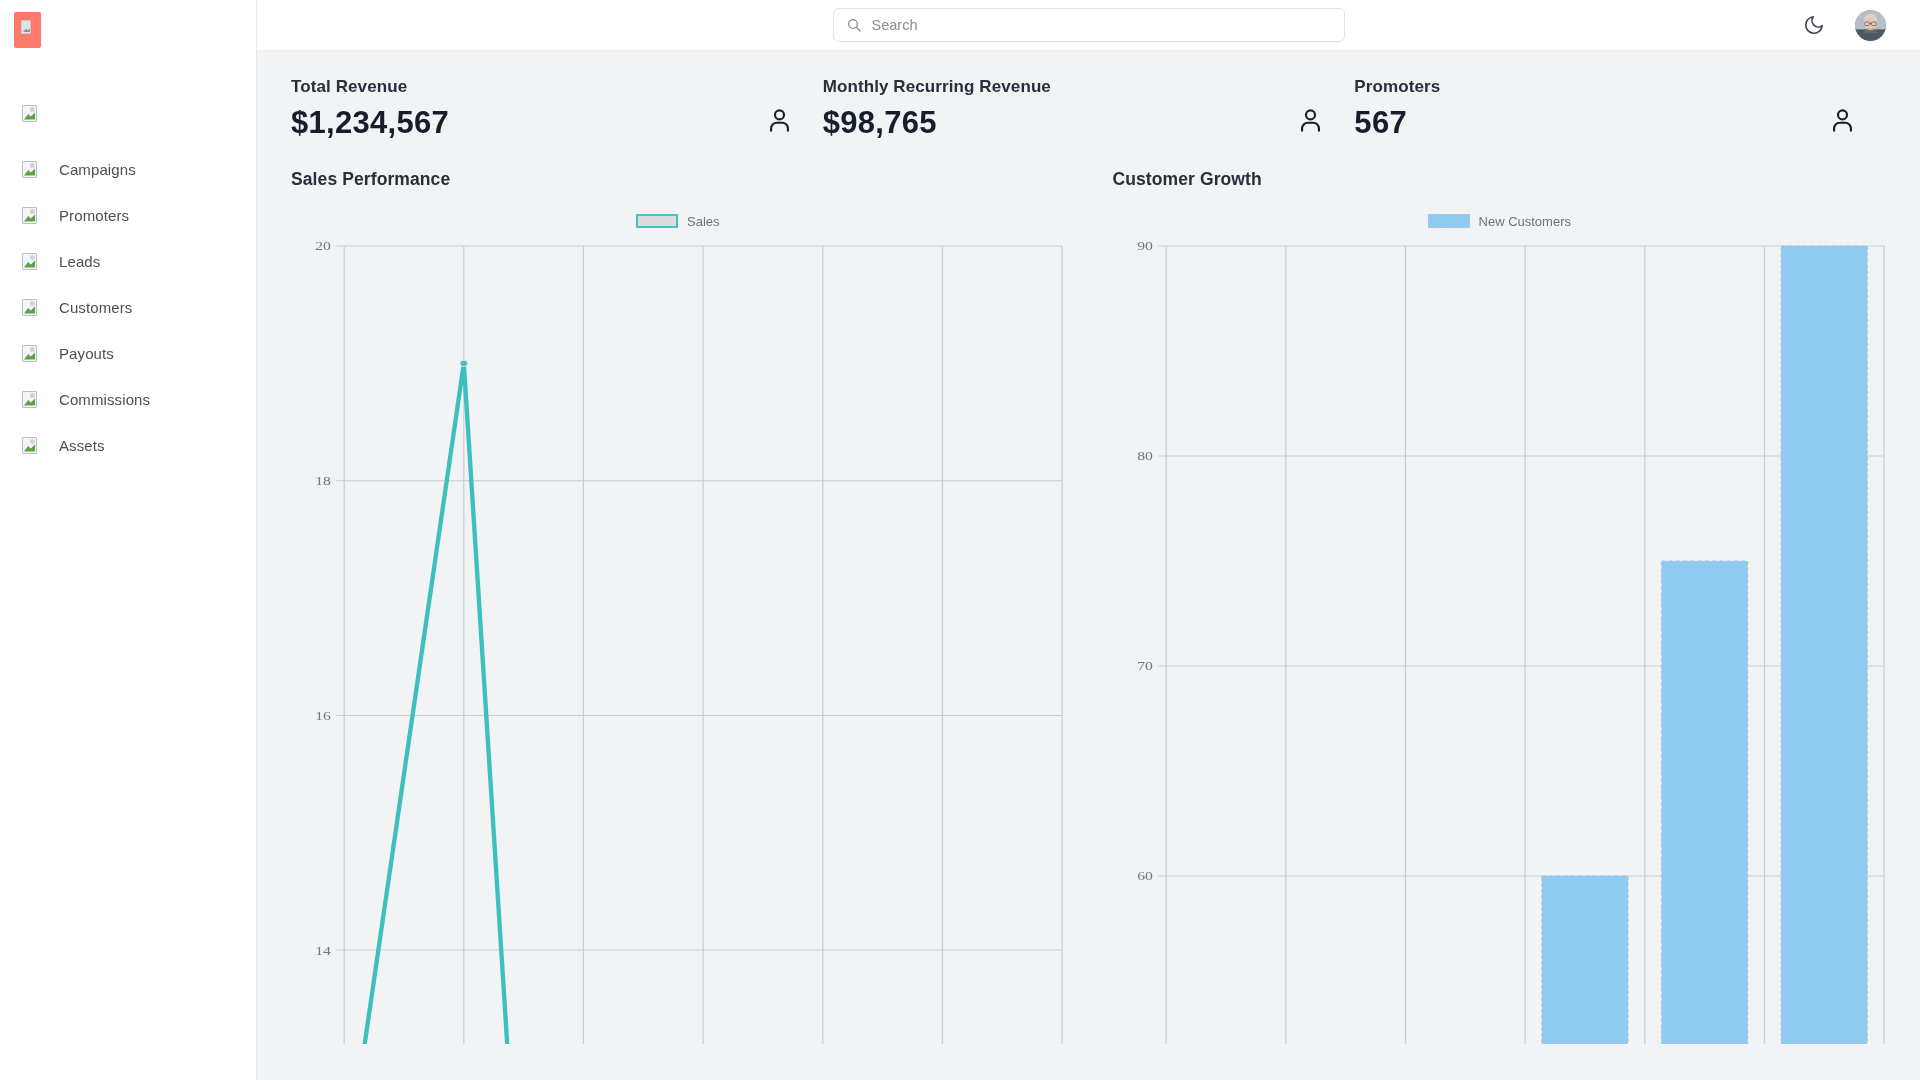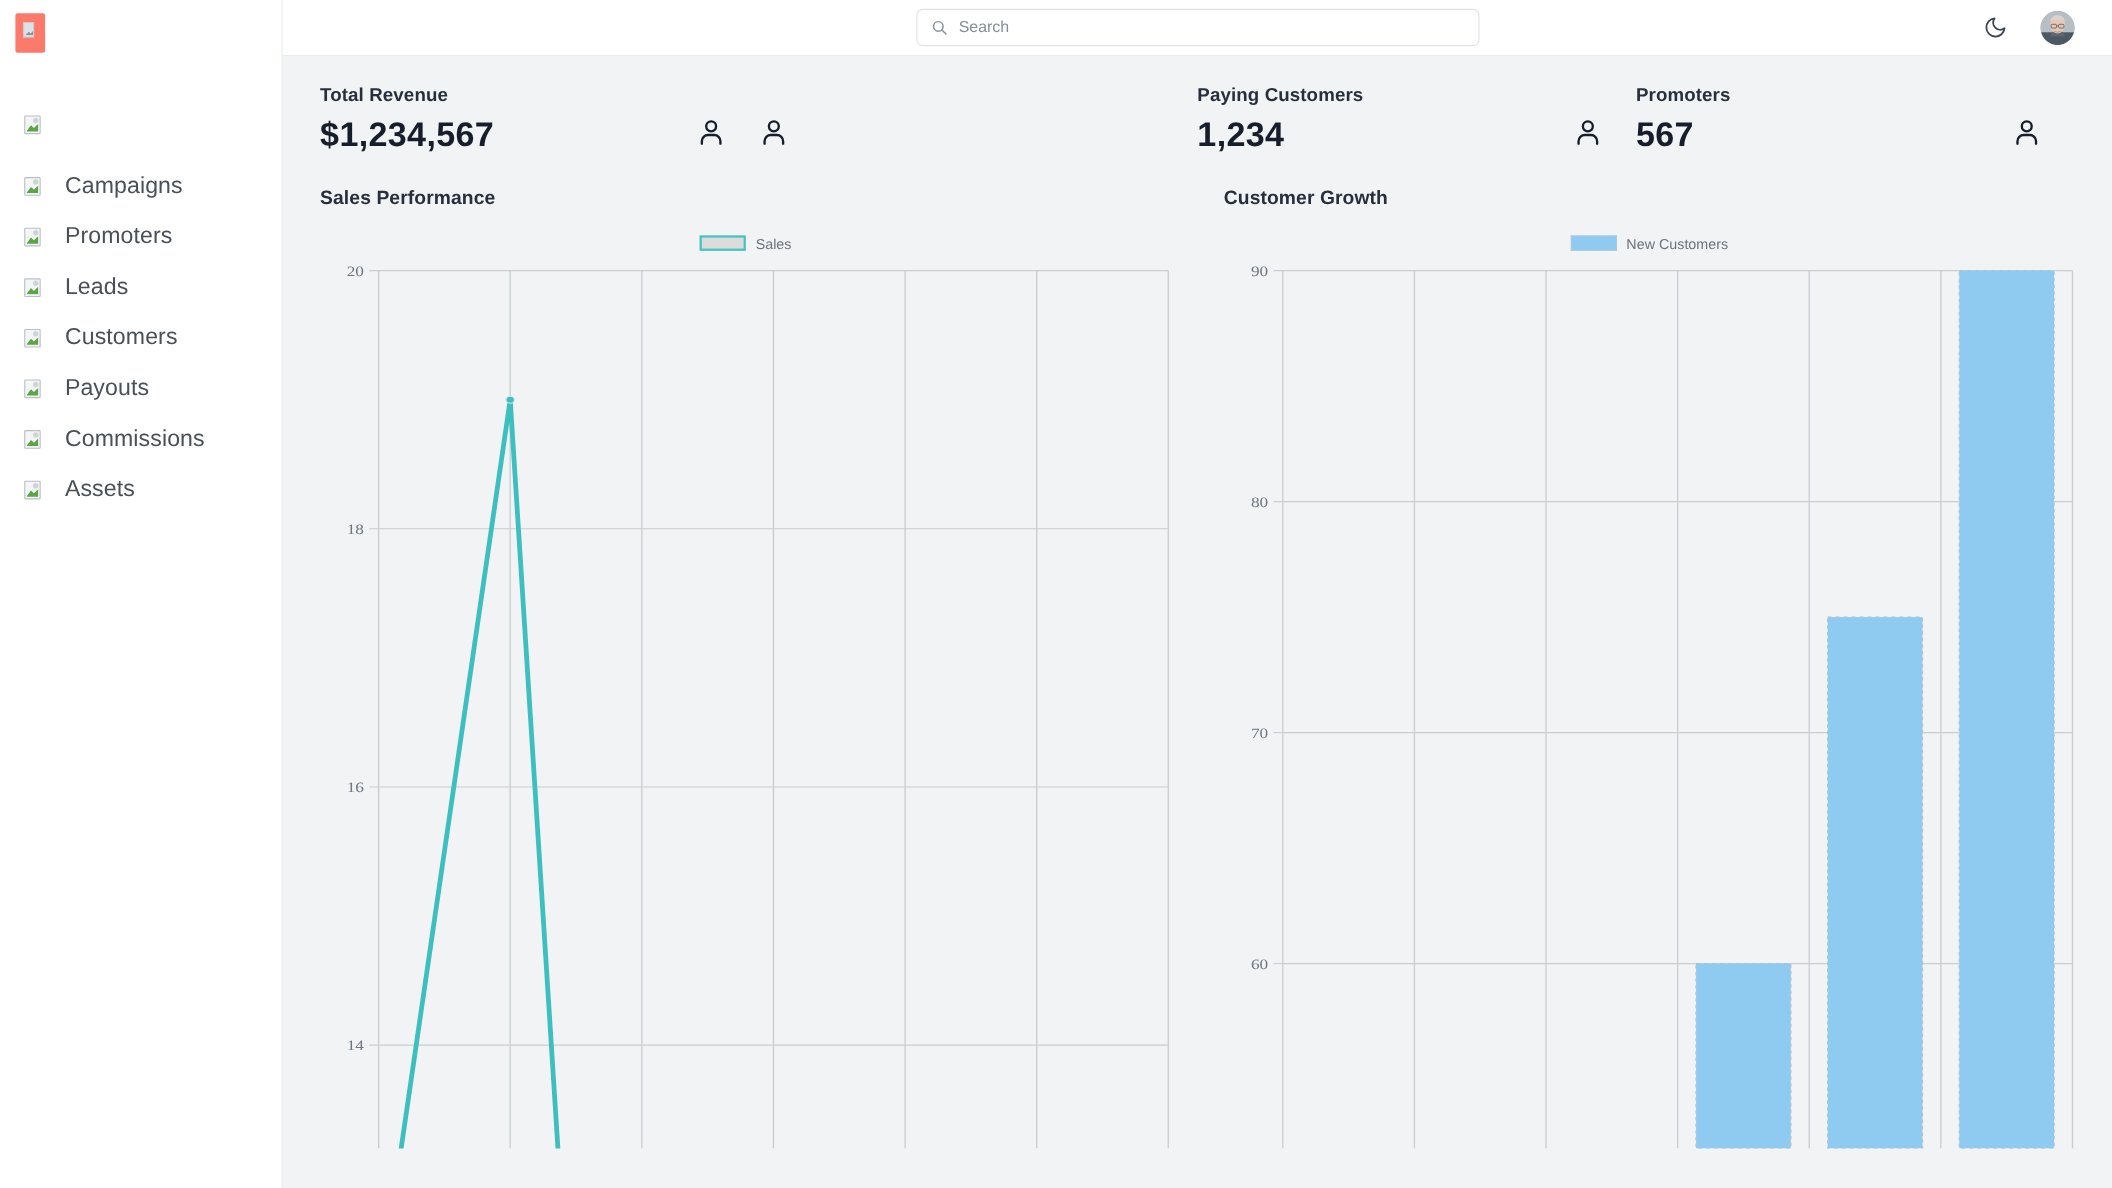--- a/index.html
+++ b/index.html
@@ -42,21 +42,21 @@
   }
   .nav { margin-top: 42px; }
   .nav-item {
     display: flex; align-items: center;
     height: 46px;
     padding-left: 22px;
     gap: 22px;
     cursor: pointer;
   }
   .nav-label {
-    font-size: 21px; color: #495057;
+    font-size: 15px; color: #495057;
     font-family: "Liberation Sans", sans-serif;
     letter-spacing: .1px;
   }
   
   .bi {
     width: 15px; height: 17px;
     position: relative;
     background: #f4f5f6;
     border: 1px solid #b9bfc5;
     border-radius: 1px;
@@ -250,29 +250,23 @@
           <div class="kpi-text">
             <span class="kpi-title">Total Revenue</span>
             <span class="kpi-value">$1,234,567</span>
           </div>
           <svg class="kpi-icon" viewBox="0 0 24 24" fill="none" stroke="#161d2b" stroke-width="1.9" stroke-linecap="round">
             <circle cx="12" cy="7" r="4"></circle>
             <path d="M4.5 21v-2a5 5 0 0 1 5-5h5a5 5 0 0 1 5 5v2"></path>
           </svg>
         </div>
         <div class="kpi">
-          <svg class="kpi-icon" viewBox="0 0 24 24" fill="none" stroke="#161d2b" stroke-width="1.9" stroke-linecap="round">
-            <circle cx="12" cy="7" r="4"></circle>
-            <path d="M4.5 21v-2a5 5 0 0 1 5-5h5a5 5 0 0 1 5 5v2"></path>
-          </svg>
-        </div>
-        <div class="kpi">
           <div class="kpi-text">
-            <span class="kpi-title">Paying Customers</span>
-            <span class="kpi-value">1,234</span>
+            <span class="kpi-title">Monthly Recurring Revenue</span>
+            <span class="kpi-value">$98,765</span>
           </div>
           <svg class="kpi-icon" viewBox="0 0 24 24" fill="none" stroke="#161d2b" stroke-width="1.9" stroke-linecap="round">
             <circle cx="12" cy="7" r="4"></circle>
             <path d="M4.5 21v-2a5 5 0 0 1 5-5h5a5 5 0 0 1 5 5v2"></path>
           </svg>
         </div>
         <div class="kpi">
           <div class="kpi-text">
             <span class="kpi-title">Promoters</span>
             <span class="kpi-value">567</span>

